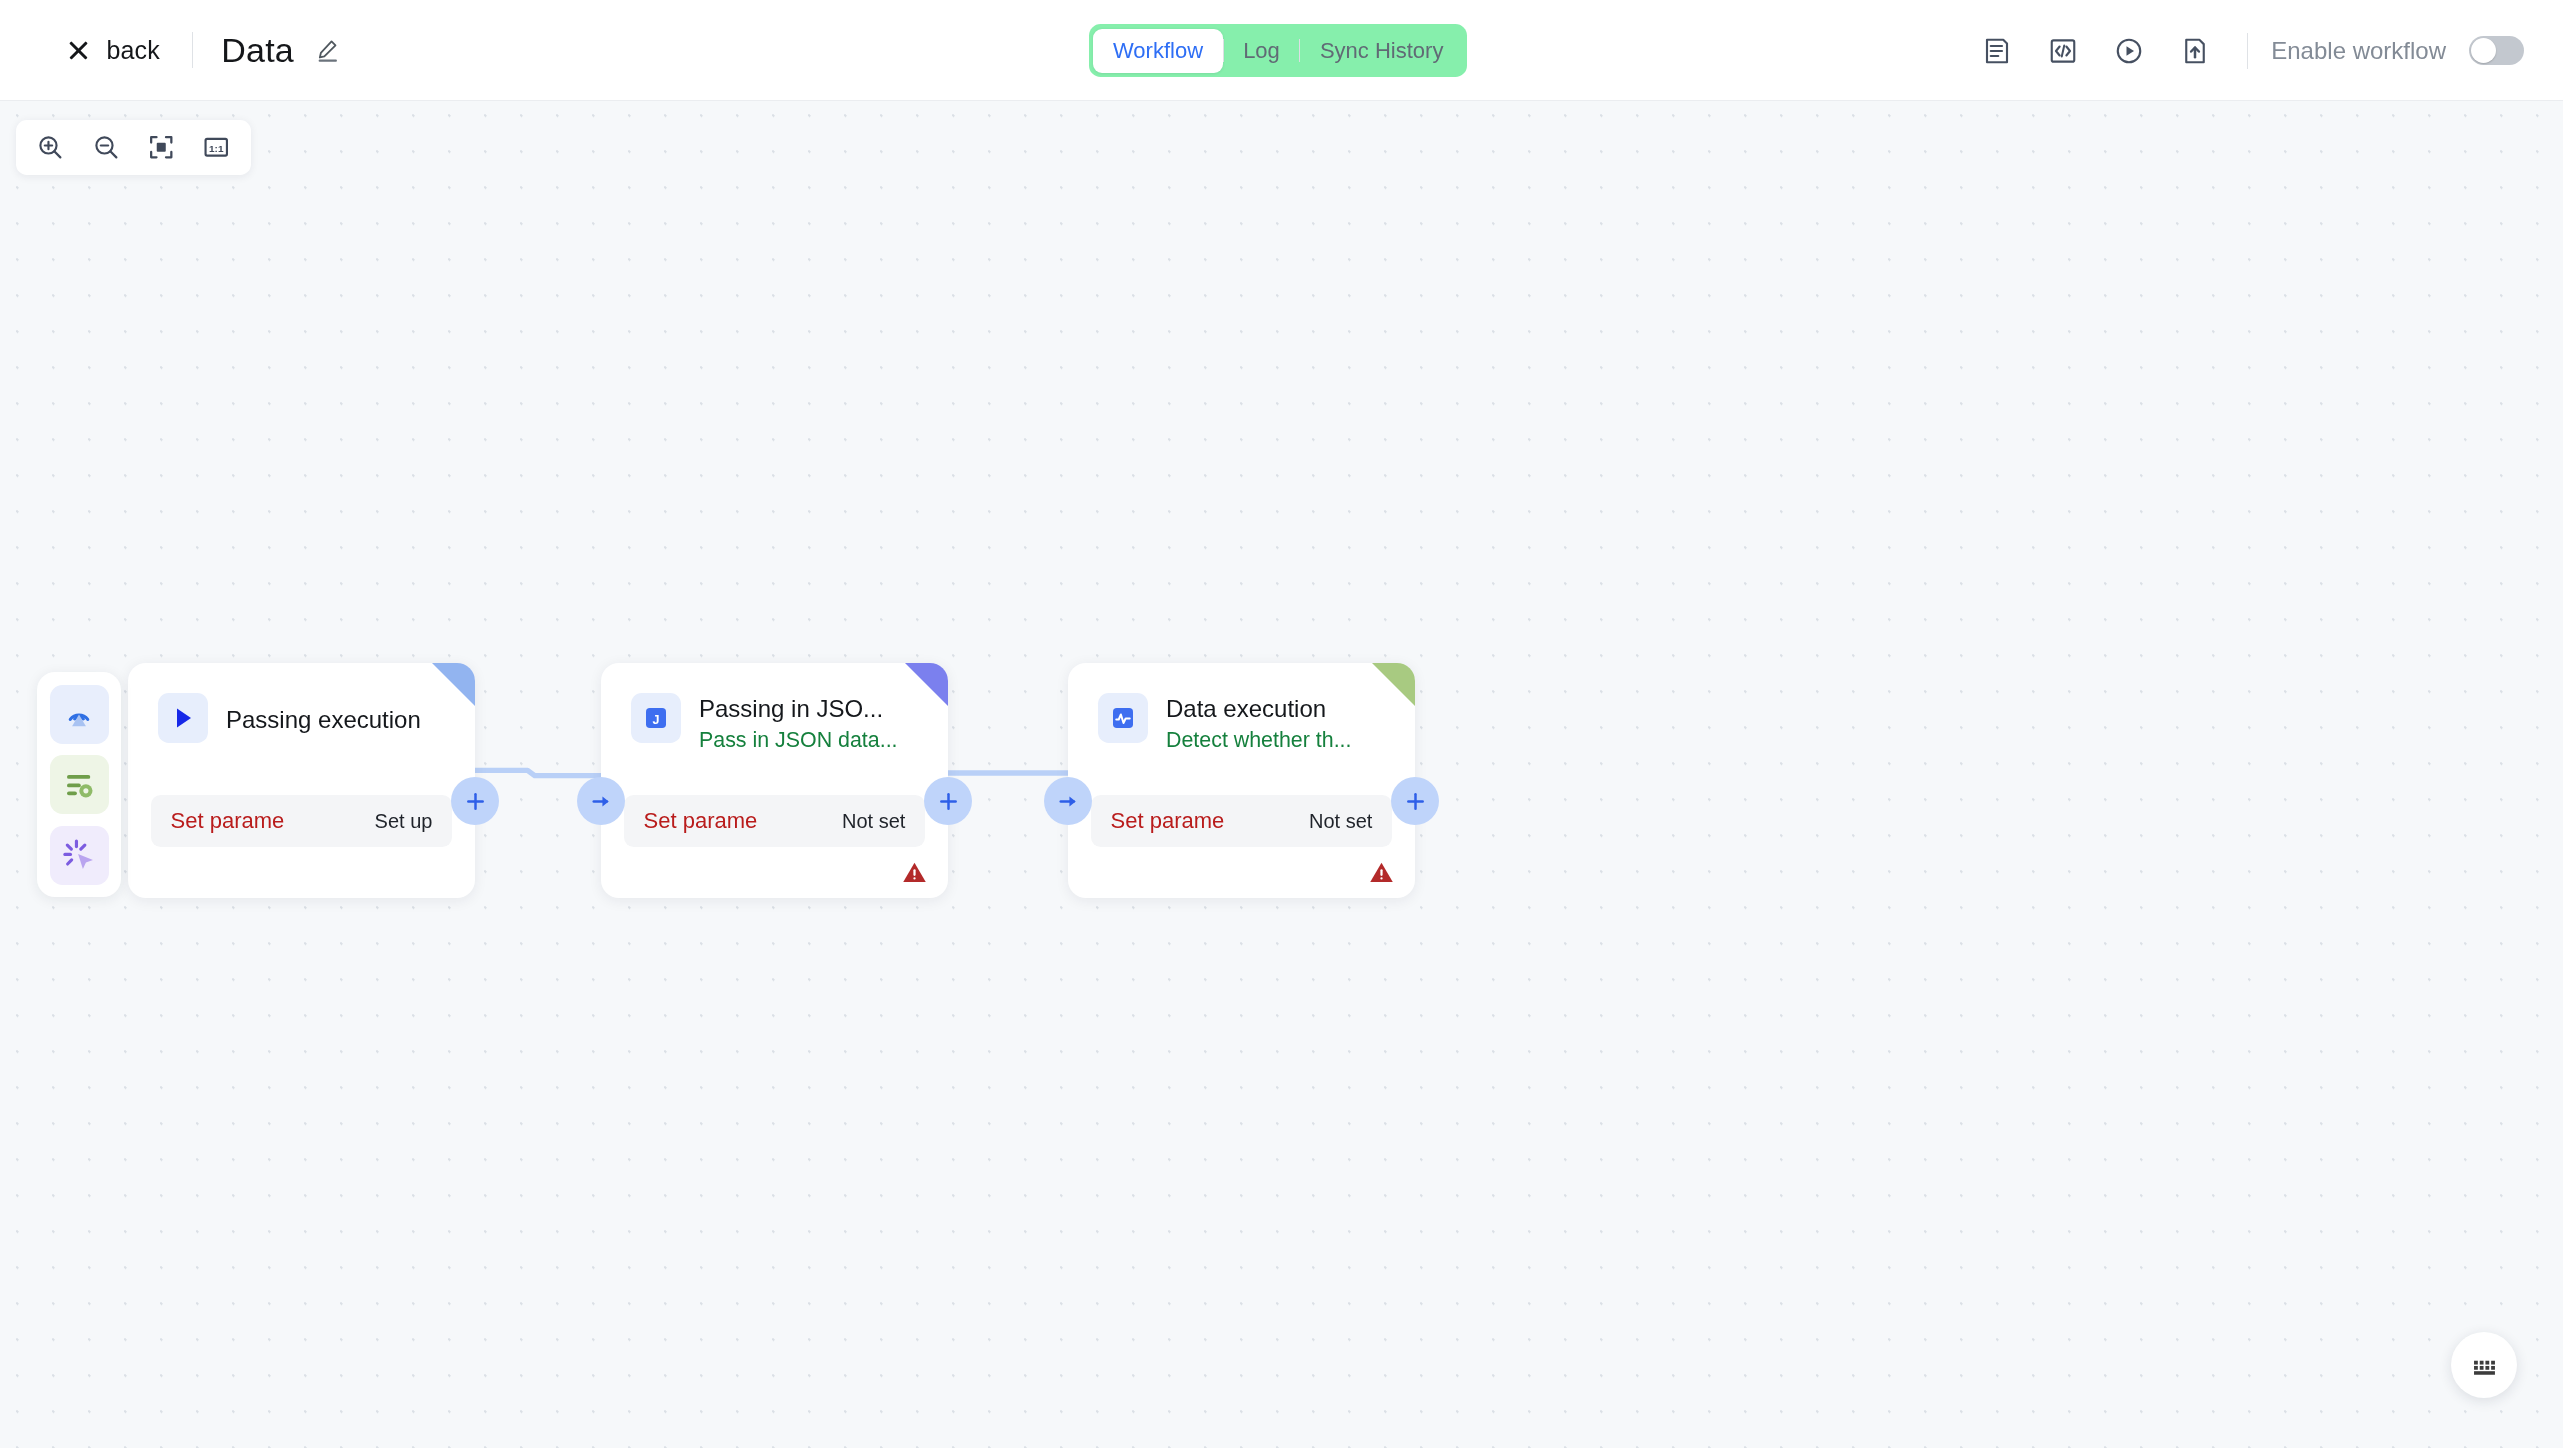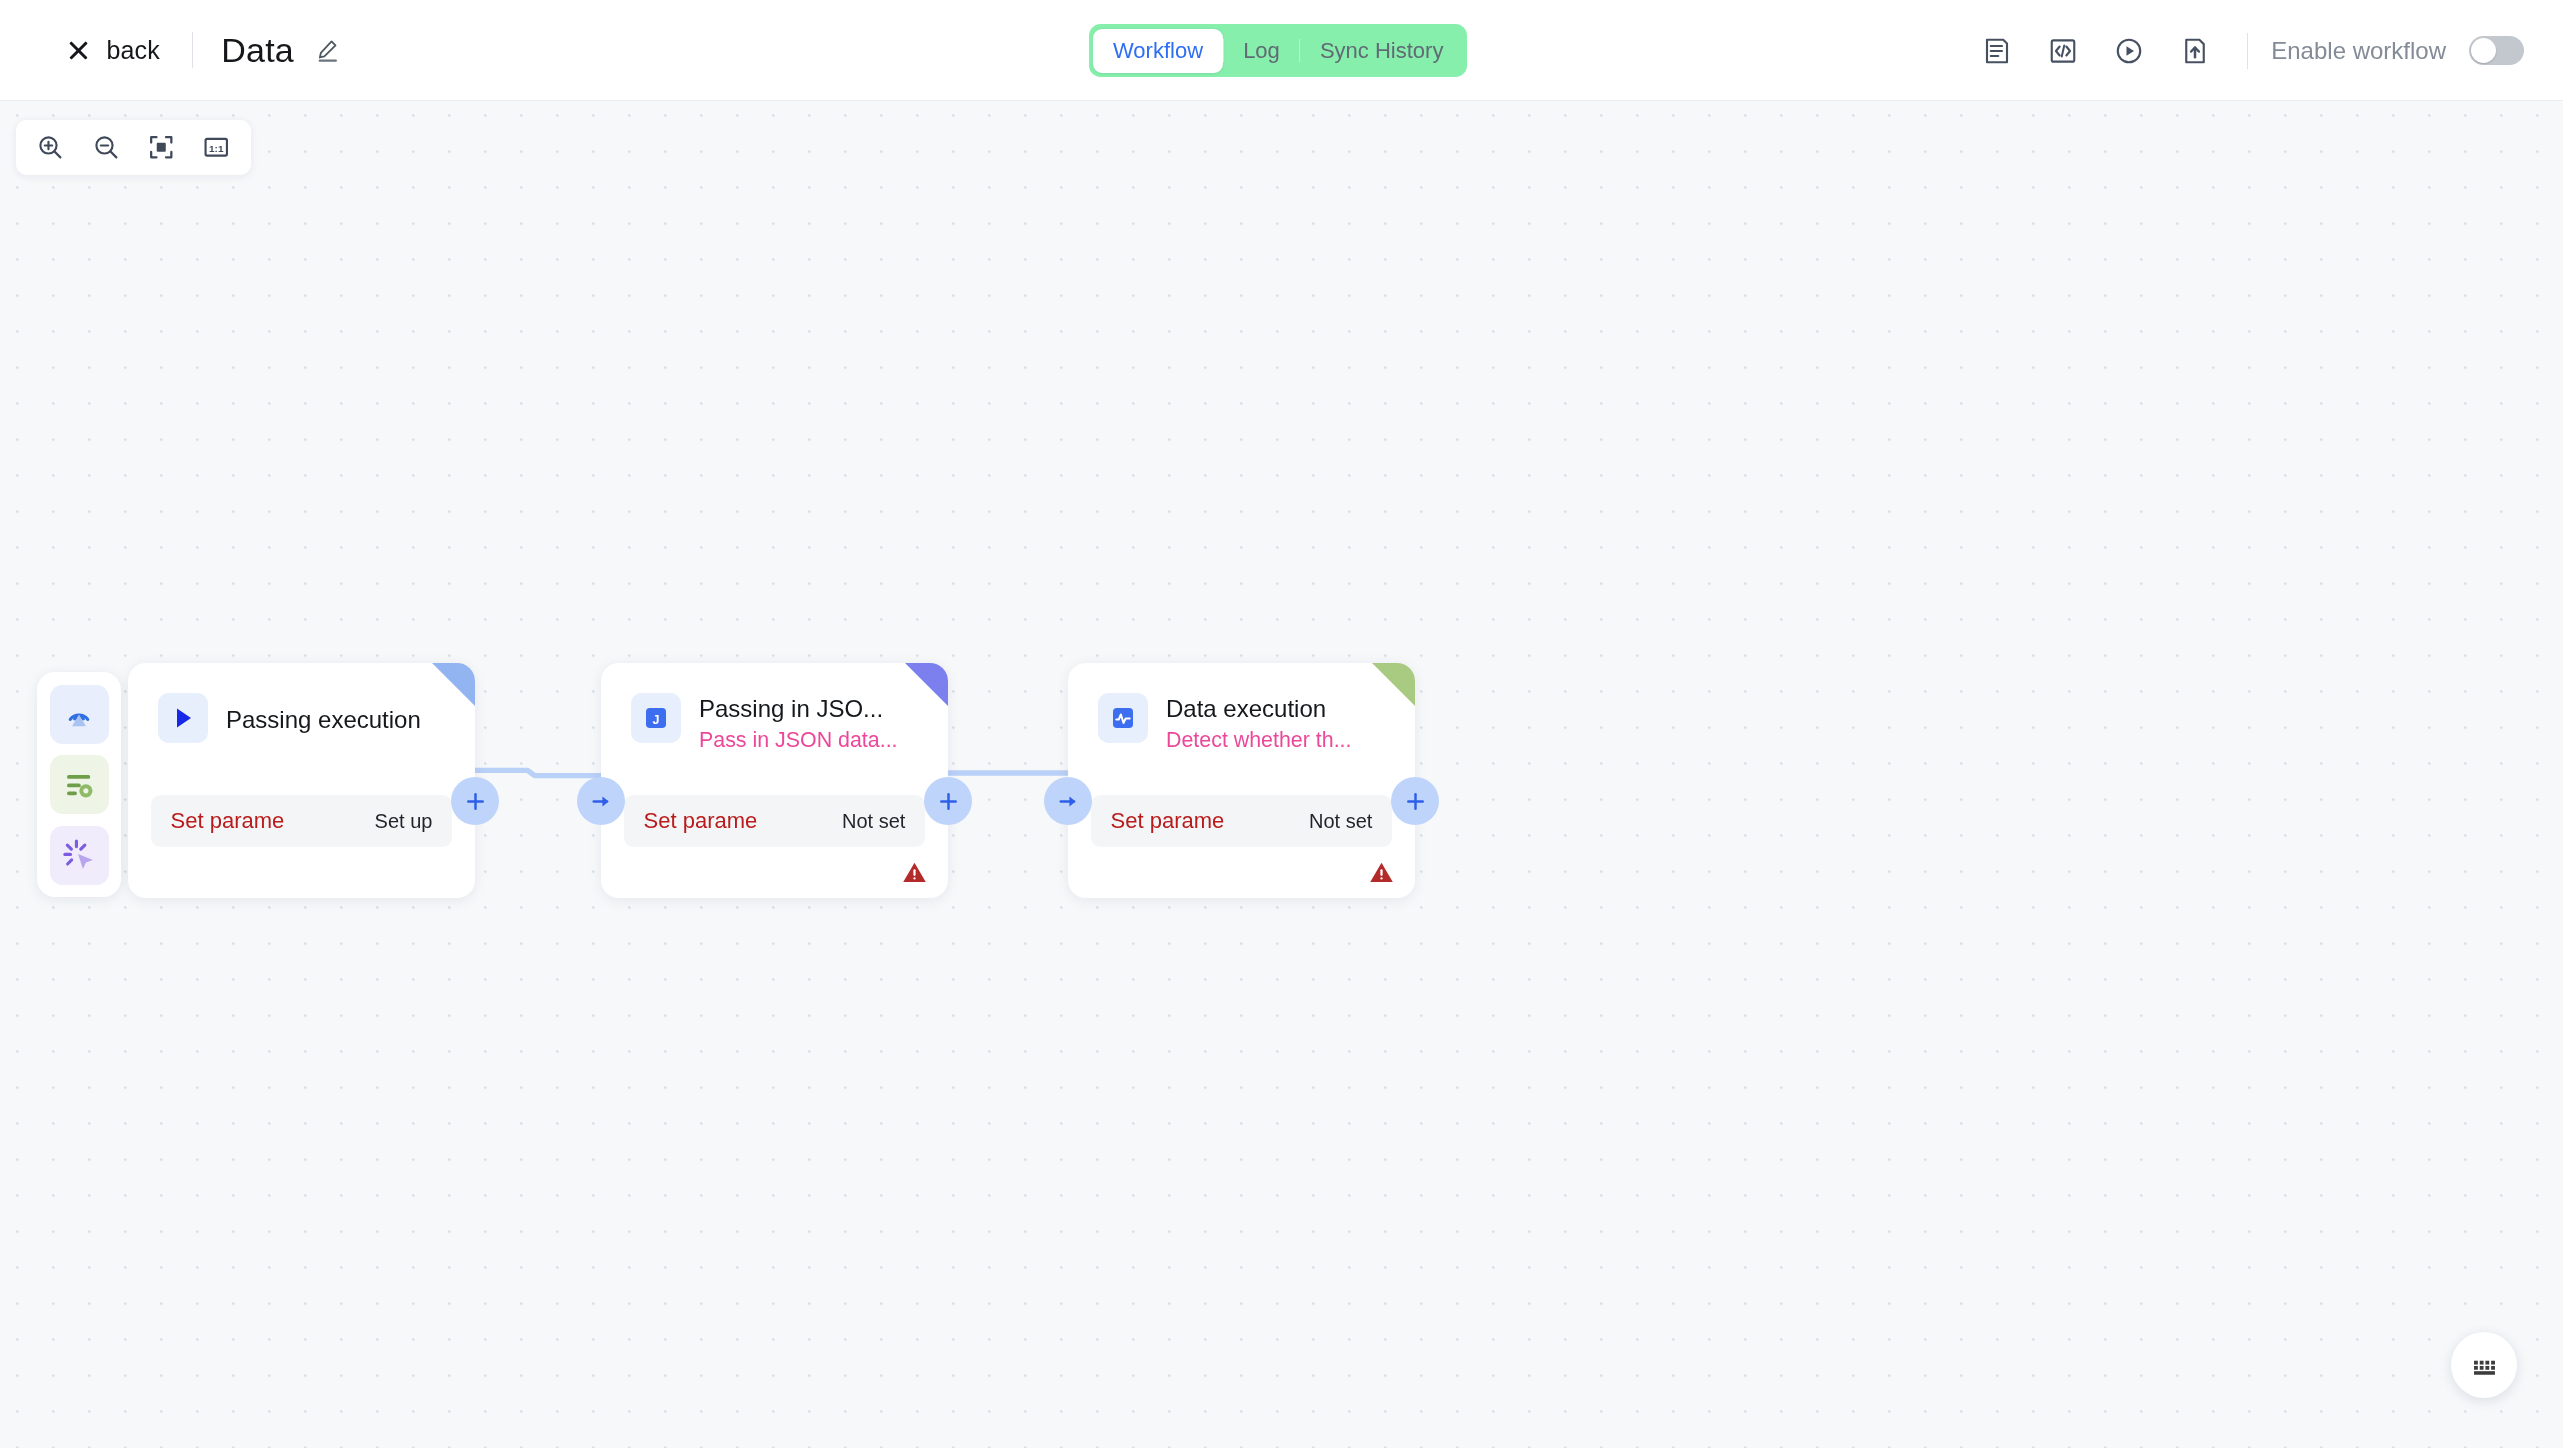--- a/index.html
+++ b/index.html
@@ -278,21 +278,21 @@
     font-size: 24px;
     color: #15181c;
     white-space: nowrap;
     overflow: hidden;
     text-overflow: ellipsis;
     line-height: 1.25;
   }
   .node-title.single { padding-top: 10.7px; }
   .node-sub {
     font-size: 21.4px;
-    color: #ec4899;
+    color: #15803d;
     white-space: nowrap;
     overflow: hidden;
     text-overflow: ellipsis;
     margin-top: 3.6px;
     line-height: 1.3;
   }
 
   .node-param {
     position: absolute;
     left: 23px; right: 23px;

